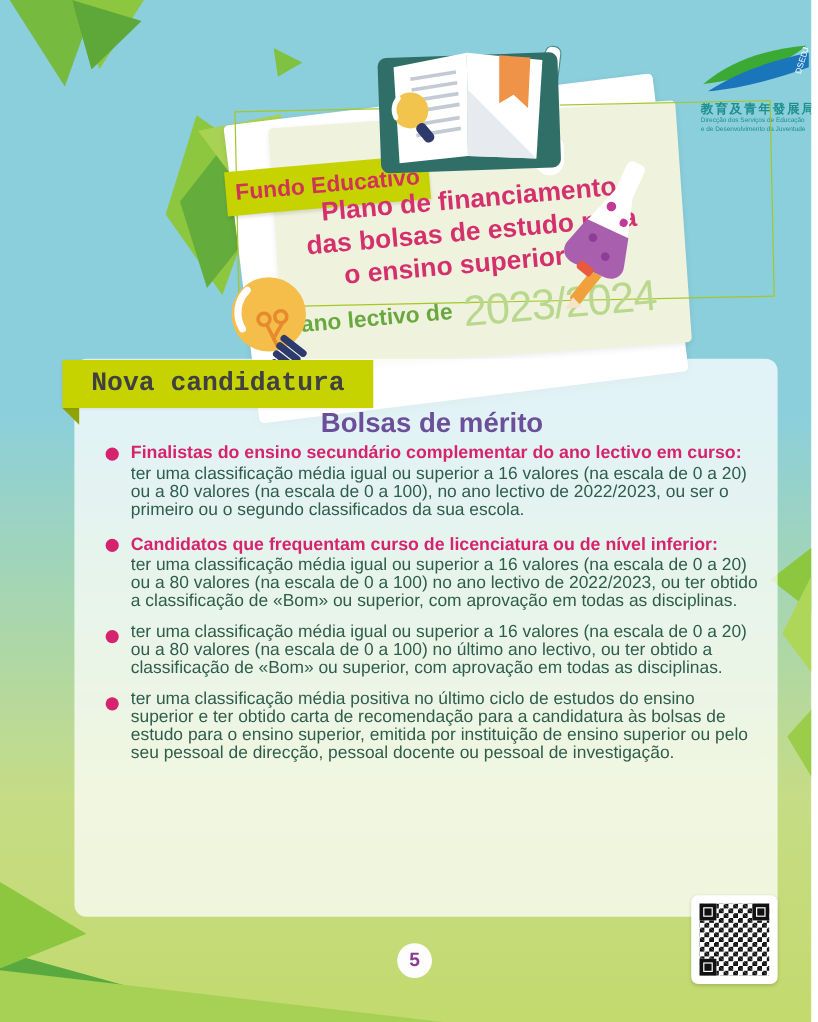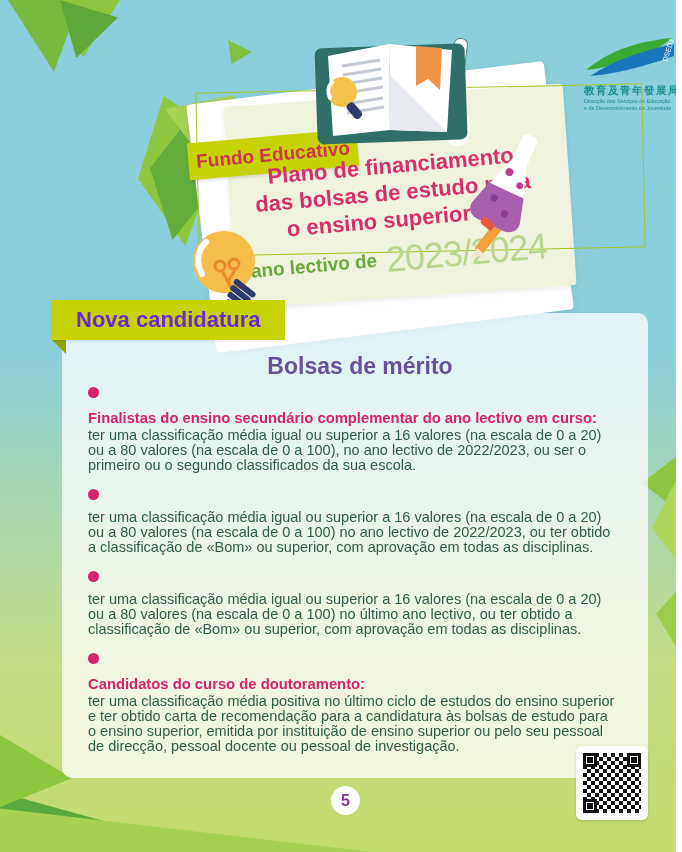--- a/index.html
+++ b/index.html
@@ -38,29 +38,29 @@
   #fundo-badge{left:188px;top:136px;width:170px;height:37px;background:#c6d301;transform:rotate(-5deg);
     z-index:6;text-align:center;line-height:37px;font-size:19px;font-weight:bold;color:#cf3455;
     box-shadow:0 2px 3px rgba(0,0,0,0.12);}
   #hero-title{left:233px;top:152px;width:324px;transform:rotate(-5deg);z-index:6;text-align:center;}
   #hero-title .line{display:block;font-size:22px;font-weight:bold;color:#d4306e;line-height:27px;}
   #year-row{display:flex;align-items:center;justify-content:center;gap:9px;margin-top:5px;}
   #year-row .prefix{font-size:19px;font-weight:bold;color:#69a73f;}
   #year-row .year{font-size:36px;font-weight:400;color:#b9d88e;letter-spacing:-1px;}
   
   #nova-banner{left:52px;top:300px;height:40px;padding:0 24px;background:#c6d301;z-index:8;
-    font-size:22px;font-weight:bold;color:#6d28d9;line-height:40px;box-shadow:0 1px 3px rgba(0,0,0,0.1);}
+    font-size:22px;font-weight:bold;color:#404040;line-height:40px;box-shadow:0 1px 3px rgba(0,0,0,0.1);font-family:Liberation Mono, monospace;}
   #nova-fold{left:52px;top:340px;width:0;height:0;border-top:14px solid #91a300;border-left:14px solid transparent;z-index:7;}
   
-  #merit-card{left:62px;top:313px;width:586px;height:465px;background:rgba(255,255,255,0.74);
+  #merit-card{left:62px;top:299px;width:586px;height:465px;background:rgba(255,255,255,0.74);
     border-radius:10px;z-index:6;padding:40px 16px 0 26px;box-sizing:border-box;}
   #merit-title{margin:0 0 2px 0;text-align:center;font-size:23px;font-weight:bold;color:#6b4f99;}
   #merit-subtitle{margin:0 auto 14px auto;max-width:450px;text-align:center;font-size:14.5px;
     line-height:18px;color:#2e5d4b;}
-  .req-item{display:flex;gap:10px;margin-bottom:11px;flex-direction:column;}
+  .req-item{display:flex;gap:10px;margin-bottom:11px;}
   .req-dot{flex:0 0 11px;width:11px;height:11px;border-radius:50%;background:#d6236d;margin-top:5px;}
   .req-heading{font-size:14.8px;font-weight:bold;color:#d6236d;line-height:20px;}
   .req-body{font-size:14.5px;color:#2e5d4b;line-height:15px;max-width:528px;}
   
   #page-badge{left:331px;top:786px;width:29px;height:29px;background:#fdfdfd;border-radius:50%;z-index:6;
     display:flex;align-items:center;justify-content:center;font-size:16px;font-weight:bold;color:#8a3c8f;}
   #qr{left:576px;top:746px;width:72px;height:74px;background:#ffffff;border-radius:6px;z-index:6;
     box-shadow:0 1px 3px rgba(0,0,0,0.15);padding:7px;box-sizing:border-box;}
   #qr .qr-pattern{position:relative;width:58px;height:60px;
     background-image:linear-gradient(45deg,#111 25%,transparent 25%,transparent 75%,#111 75%),
@@ -195,35 +195,35 @@
       <span class="req-dot"></span>
       <div>
         <div class="req-heading">Finalistas do ensino secundário complementar do ano lectivo em curso:</div>
         <div class="req-body">ter uma classificação média igual ou superior a 16 valores (na escala de 0 a 20) ou a 80 valores (na escala de 0 a 100), no ano lectivo de 2022/2023, ou ser o primeiro ou o segundo classificados da sua escola.</div>
       </div>
     </div>
 
     <div class="req-item">
       <span class="req-dot"></span>
       <div>
+        <div class="req-heading">Candidatos que frequentam curso de licenciatura ou de nível inferior:</div>
         <div class="req-body">ter uma classificação média igual ou superior a 16 valores (na escala de 0 a 20) ou a 80 valores (na escala de 0 a 100) no ano lectivo de 2022/2023, ou ter obtido a classificação de «Bom» ou superior, com aprovação em todas as disciplinas.</div>
       </div>
     </div>
 
     <div class="req-item">
       <span class="req-dot"></span>
       <div>
         <div class="req-body">ter uma classificação média igual ou superior a 16 valores (na escala de 0 a 20) ou a 80 valores (na escala de 0 a 100) no último ano lectivo, ou ter obtido a classificação de «Bom» ou superior, com aprovação em todas as disciplinas.</div>
       </div>
     </div>
 
     <div class="req-item">
       <span class="req-dot"></span>
       <div>
-        <div class="req-heading">Candidatos do curso de doutoramento:</div>
         <div class="req-body">ter uma classificação média positiva no último ciclo de estudos do ensino superior e ter obtido carta de recomendação para a candidatura às bolsas de estudo para o ensino superior, emitida por instituição de ensino superior ou pelo seu pessoal de direcção, pessoal docente ou pessoal de investigação.</div>
       </div>
     </div>
   </div>
 
   <div id="page-badge" class="abs">
     <span>5</span>
   </div>
 
   <div id="qr" class="abs">

